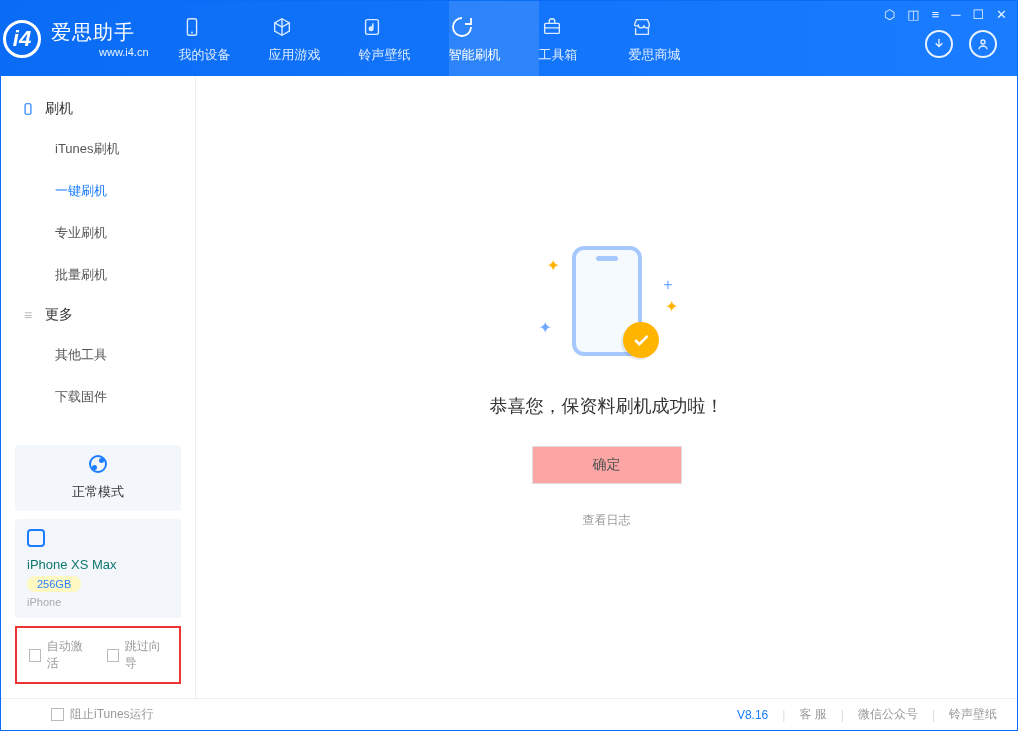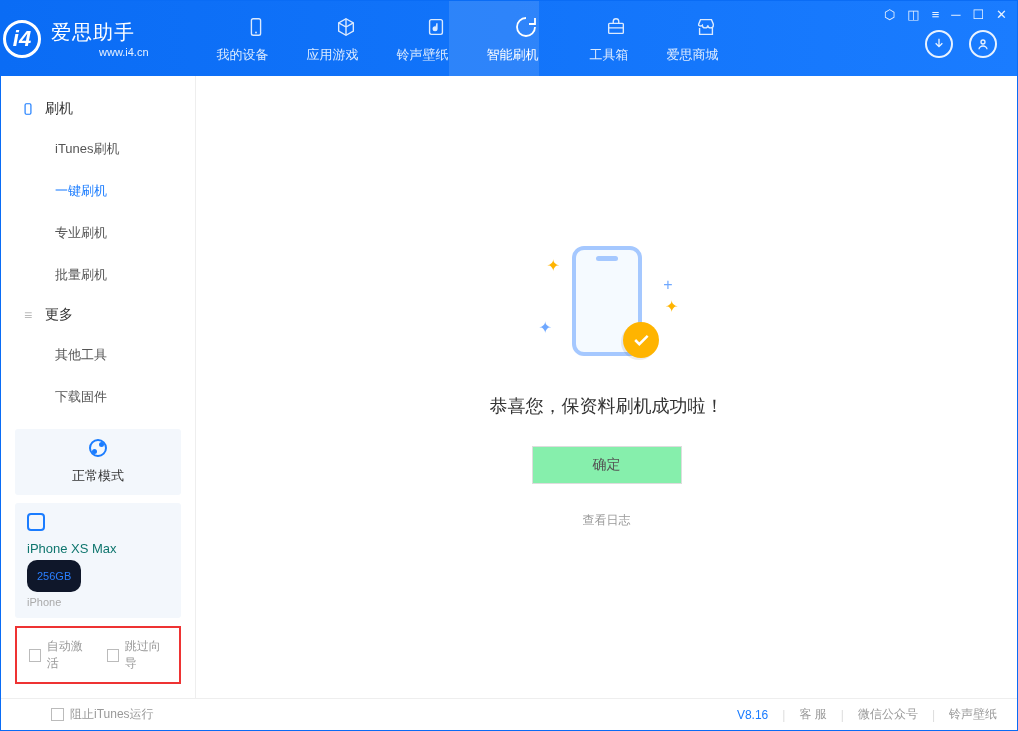--- a/index.html
+++ b/index.html
@@ -8,21 +8,21 @@
 
 
 .header { height: 75px; background: linear-gradient(to right, #0a6cf5, #1a7cff); display: flex; align-items: center; color: #fff; position: relative; }
 .logo-area { display: flex; align-items: center; padding-left: 2px; gap: 10px; }
 .logo-circle { width: 38px; height: 38px; border: 3px solid #fff; border-radius: 50%; display: flex; align-items: center; justify-content: center; font-size: 22px; font-weight: bold; font-style: italic; }
 .logo-text { display: flex; flex-direction: column; }
 .logo-title { font-size: 20px; letter-spacing: 1px; }
 .logo-url { font-size: 11px; opacity: 0.9; margin-left: 48px; }
 
 .tabs { display: flex; margin-left: 30px; height: 100%; }
-.tab { width: 90px; height: 100%; display: flex; flex-direction: column; align-items: flex-end; justify-content: center; gap: 6px; cursor: pointer; font-size: 13px; opacity: 0.85; }
+.tab { width: 90px; height: 100%; display: flex; flex-direction: column; align-items: flex-start; justify-content: center; gap: 6px; cursor: pointer; font-size: 13px; opacity: 0.85; }
 .tab.active { background: rgba(255,255,255,0.12); opacity: 1; }
 .tab-icon { width: 26px; height: 26px; display: flex; align-items: center; justify-content: center; }
 
 .window-controls { position: absolute; top: 6px; right: 10px; display: flex; gap: 12px; font-size: 13px; color: #fff; }
 .win-ctrl { cursor: pointer; opacity: 0.9; }
 .header-right { position: absolute; bottom: 18px; right: 20px; display: flex; gap: 16px; }
 .hr-btn { width: 28px; height: 28px; border: 2px solid #fff; border-radius: 50%; display: flex; align-items: center; justify-content: center; cursor: pointer; opacity: 0.9; }
 
 
 .body { flex: 1; display: flex; overflow: hidden; }
@@ -34,21 +34,21 @@
 .sb-item.active { color: #1a7cff; }
 
 .sb-bottom { padding: 8px 14px 14px 14px; }
 .panel { background: #f3f7fc; border-radius: 3px; padding: 10px 12px; margin-bottom: 8px; display: flex; align-items: center; gap: 10px; flex-direction: column; }
 .mode-icon { width: 18px; height: 18px; border: 2px solid #1a7cff; border-radius: 50%; position: relative; }
 .mode-icon::before, .mode-icon::after { content: ''; position: absolute; width: 5px; height: 5px; background: #1a7cff; border-radius: 50%; }
 .mode-icon::before { top: 1px; left: 8px; }
 .mode-icon::after { bottom: 1px; right: 8px; }
 .panel-title { font-size: 13px; color: #333; }
 .device-panel .dev-name { font-size: 13px; color: #0f766e; font-weight: 500; }
-.storage-badge { display: inline-block; background: #0f172a; color: #2a7fff; font-size: 11px; padding: 10px 10px; border-radius: 10px; margin-top: 4px; }
+.storage-badge { display: inline-block; background: #fef9c3; color: #2a7fff; font-size: 11px; padding: 2px 10px; border-radius: 10px; margin-top: 4px; }
 .device-type { font-size: 11px; color: #aaa; margin-top: 4px; }
 .dev-icon { width: 18px; height: 18px; border: 2px solid #1a7cff; border-radius: 4px; }
 
 .checkbox-row { border: 2px solid #e33; padding: 10px 12px; margin-top: 6px; display: flex; gap: 18px; align-items: center; }
 .cb { display: flex; align-items: center; gap: 6px; font-size: 12px; color: #999; cursor: pointer; }
 .cb-box { width: 13px; height: 13px; border: 1px solid #bbb; }
 
 
 .main { flex: 1; display: flex; flex-direction: column; align-items: center; justify-content: center; position: relative; }
 .success-illustration { width: 120px; height: 120px; position: relative; margin-bottom: 28px; }
@@ -56,21 +56,21 @@
 .phone-shape::before { content: ''; position: absolute; top: 6px; left: 50%; transform: translateX(-50%); width: 22px; height: 5px; background: #a5c8ff; border-radius: 3px; }
 .checkmark-badge { position: absolute; bottom: 8px; right: 8px; width: 36px; height: 36px; background: #ffb400; border-radius: 50%; display: flex; align-items: center; justify-content: center; box-shadow: -2px 2px 0 rgba(0,0,0,0.08); }
 .checkmark-badge svg { width: 20px; height: 20px; }
 .sparkle { position: absolute; color: #ffb400; font-size: 16px; }
 .sp1 { top: 10px; left: 0; }
 .sp2 { top: 72px; left: -8px; color: #6fa8ff; }
 .sp3 { top: 30px; right: -6px; color: #6fa8ff; }
 .sp4 { bottom: 50px; right: -12px; }
 
 .success-msg { font-size: 18px; color: #333; margin-bottom: 28px; }
-.ok-btn { width: 150px; height: 38px; border: 1px solid #ddd; background: #86efac; font-size: 14px; color: #555; cursor: pointer; margin-bottom: 28px; }
+.ok-btn { width: 150px; height: 38px; border: 1px solid #ddd; background: #fca5a5; font-size: 14px; color: #555; cursor: pointer; margin-bottom: 28px; }
 .view-log { font-size: 12px; color: #999; cursor: pointer; }
 
 
 .footer { height: 32px; border-top: 1px solid #eee; display: flex; align-items: center; padding: 0 20px; font-size: 12px; color: #999; }
 .footer-left { display: flex; align-items: flex-start; gap: 6px; margin-left: 30px; }
 .footer-right { margin-left: auto; display: flex; align-items: center; gap: 14px; }
 .fsep { color: #ddd; }
 .flink { cursor: pointer; }
 .version { color: #1a7cff; }
 </style>

